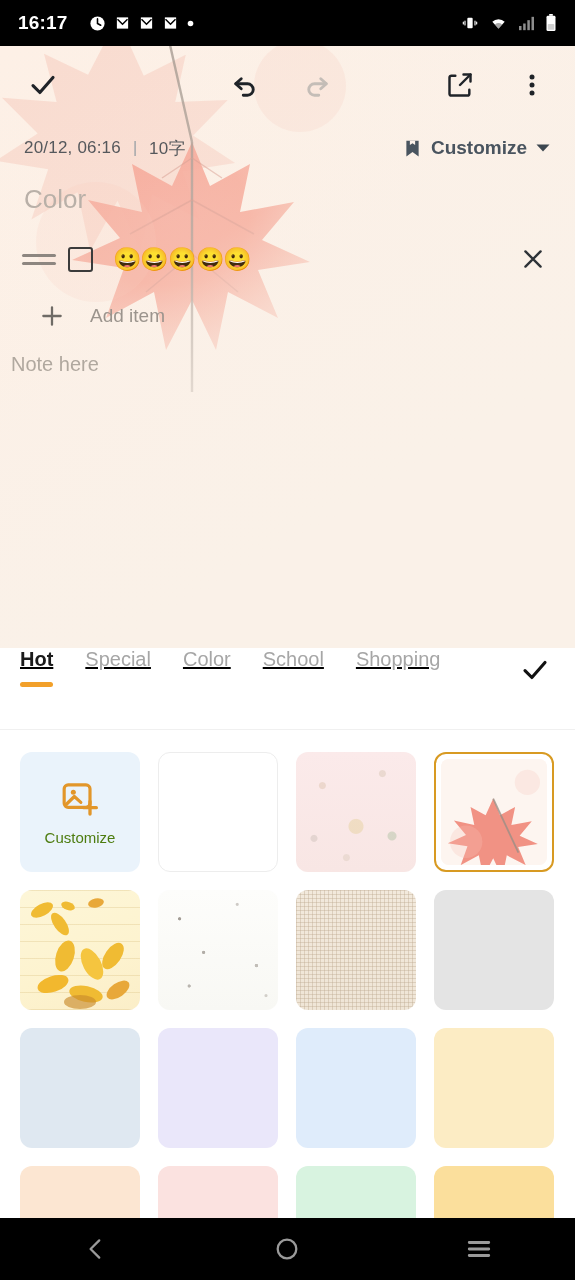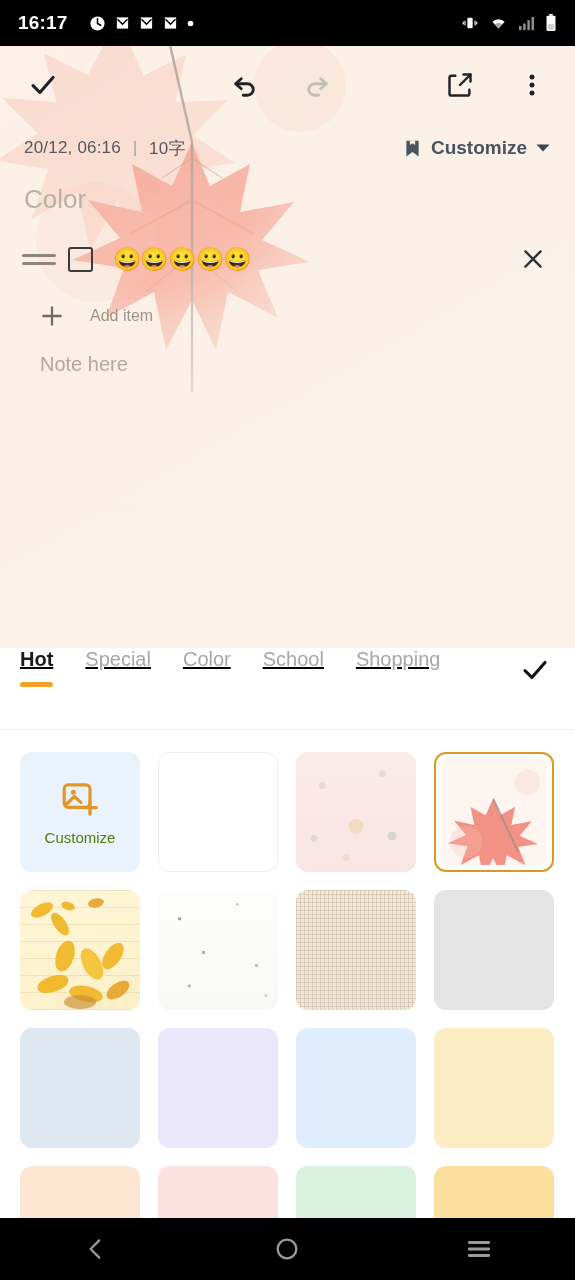--- a/index.html
+++ b/index.html
@@ -69,23 +69,23 @@
     margin-left:20px; font-size:23px; letter-spacing:-1px; line-height:1;
   }
   .x-btn { margin-left:auto; display:flex; align-items:center; justify-content:center;
            width:40px; height:40px; }
 
   .add-row {
     position:relative; z-index:3; display:flex; align-items:center;
     padding:0 22px; height:46px; margin-top:8px;
   }
   .plus { width:60px; display:flex; justify-content:center; }
-  .add-label { font-size:16px; color:#9b948d; margin-left:8px; }
-
-  .note-ph { position:relative; z-index:3; padding:14px 40px 0; font-size:20px; color:#b0a89f; }
+  .add-label { font-size:19px; color:#9b948d; margin-left:8px; }
+
+  .note-ph { position:relative; z-index:3; padding:14px 11px 0; font-size:20px; color:#b0a89f; }
 
   
   .sheet { position:relative; background:#fff; height:584px; }
   .tabs {
     display:flex; align-items:flex-start; height:82px; padding:0 18px 0 20px;
     border-bottom:1px solid #f0f0f0;
     text-decoration:underline;
   }
   .tab { position:relative; font-size:20px; color:#a6a6a6; margin-right:32px; white-space:nowrap; }
   .tab.active { color:#1b1b1b; font-weight:700; }

